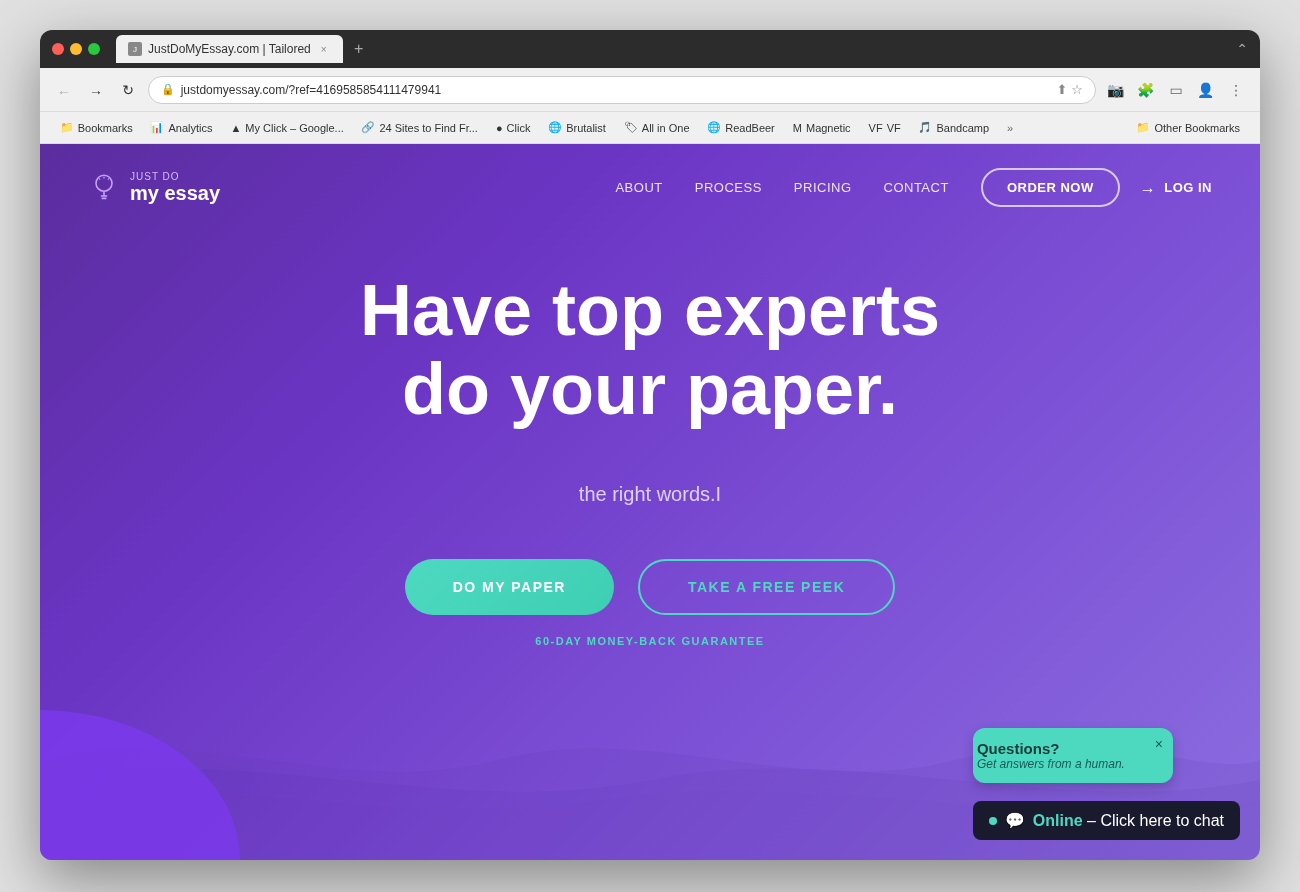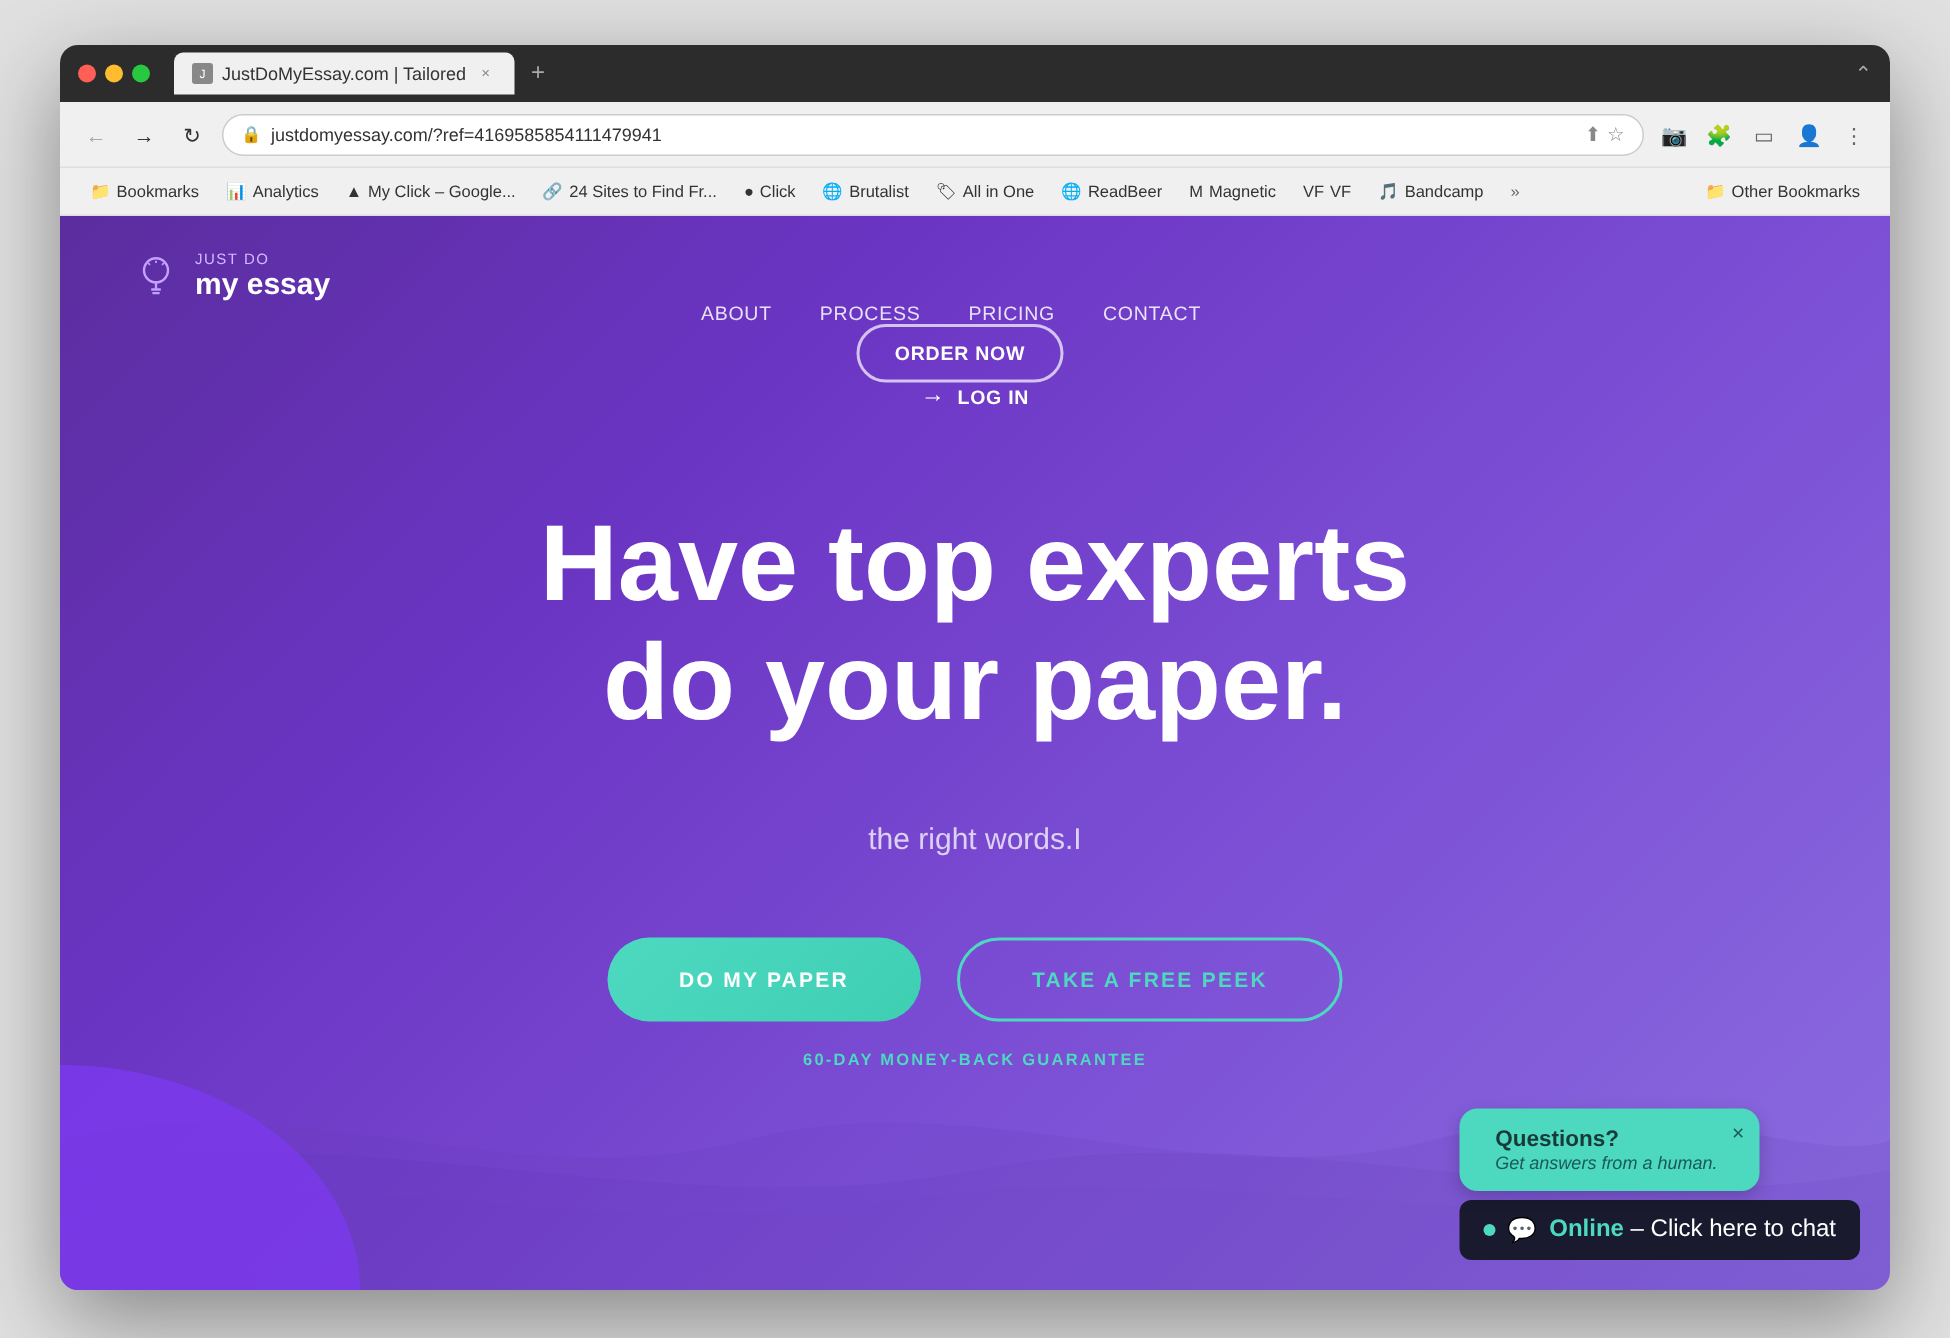--- a/index.html
+++ b/index.html
@@ -249,21 +249,20 @@
       opacity: 0.8;
     }
 
     
     .site-nav {
       display: flex;
       align-items: center;
       padding: 24px 48px;
       position: relative;
       z-index: 10;
-      flex-direction: column;
     }
     .logo {
       display: flex;
       align-items: center;
       gap: 10px;
       color: white;
       text-decoration: none;
       margin-right: auto;
     }
     .logo-icon {
@@ -391,22 +390,22 @@
     
     .chat-widget {
       position: absolute;
       bottom: 20px;
       right: 20px;
       z-index: 100;
     }
     .chat-bubble {
       background: #4dd9c0;
       border-radius: 12px;
-      padding: 12px 24px;
-      margin-bottom: 6px;
+      padding: 12px 4px;
+      margin-bottom: 18px;
       position: relative;
       box-shadow: 0 4px 12px rgba(0,0,0,0.2);
       max-width: 200px;
     }
     .chat-bubble-title {
       font-size: 15px;
       font-weight: 700;
       color: #1a3a3a;
     }
     .chat-bubble-sub {

